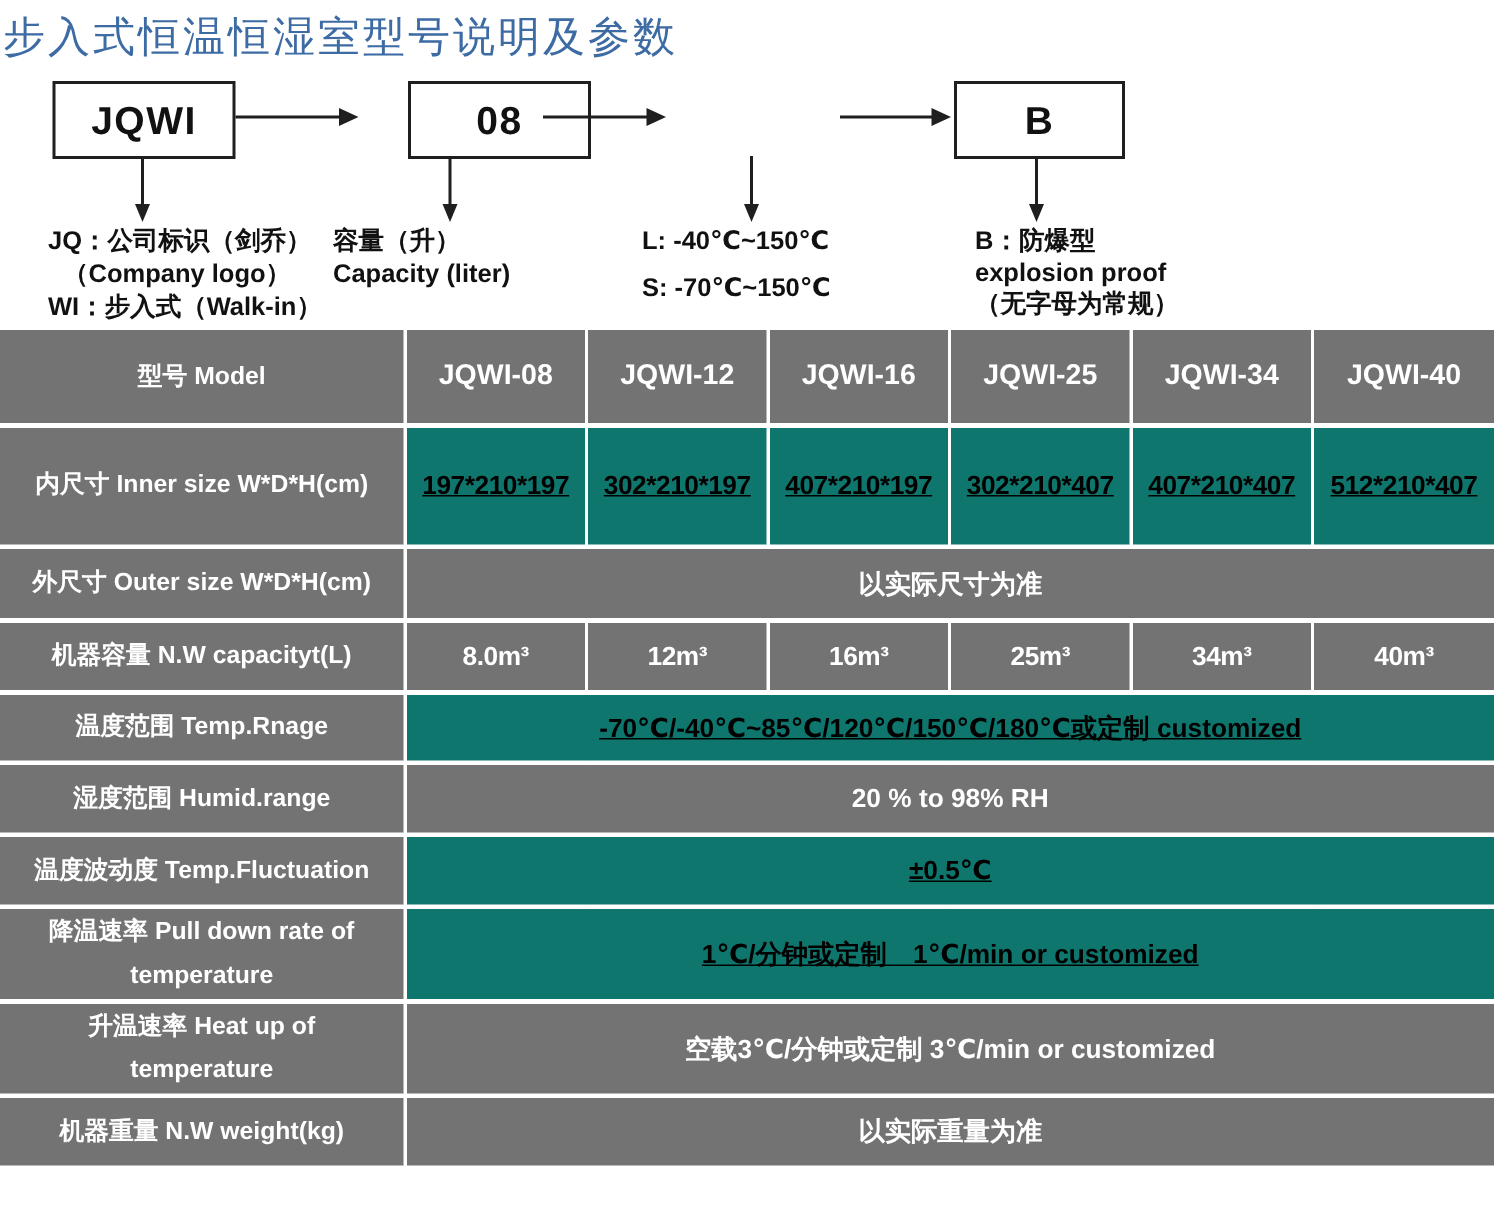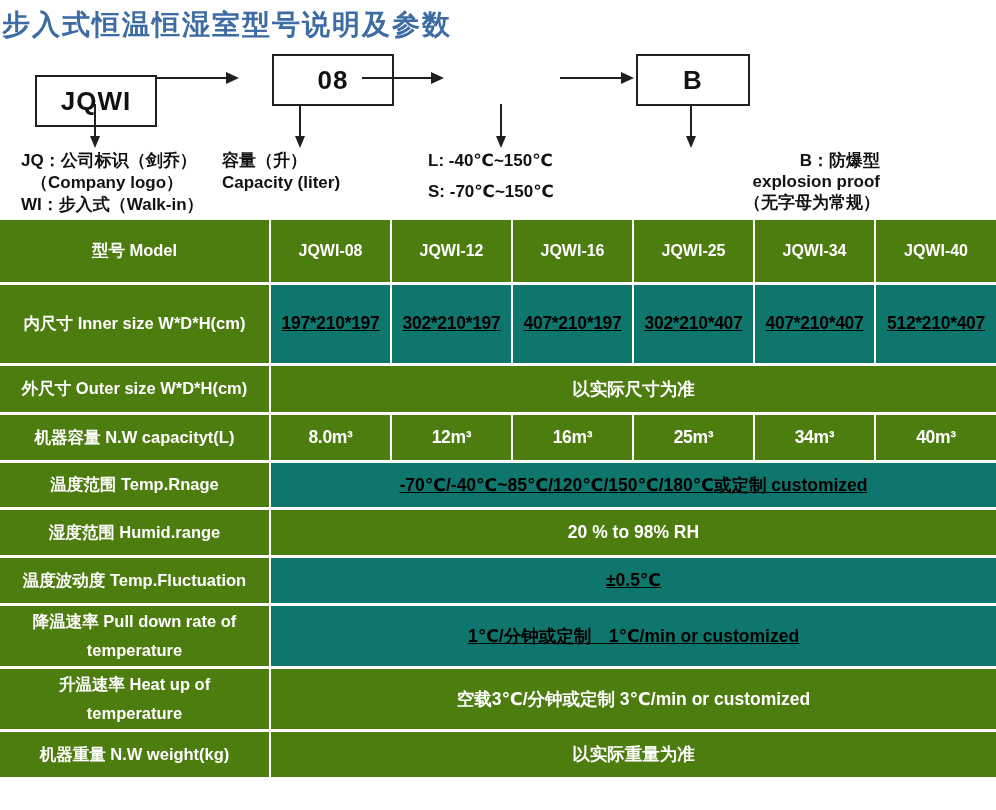--- a/index.html
+++ b/index.html
@@ -4,32 +4,32 @@
 <style>
   html,body{margin:0;padding:0;}
   body{
     width:996px;height:810px;overflow:hidden;background:#fff;
     font-family:"Liberation Sans","DejaVu Sans",sans-serif;
     -webkit-font-smoothing:antialiased;
   }
   
   .page-title{
     margin:6px 0 0 2px;
-    font-size:28px;font-weight:bold;letter-spacing:2px;
+    font-size:28px;font-weight:normal;letter-spacing:2px;
     color:#3d6ba3;
   }
   
   .diagram{position:relative;width:996px;height:176px;}
   .dbox{
     position:absolute;top:10px;height:48px;
     border:2px solid #1f1f1f;background:#fff;
     display:flex;align-items:center;justify-content:center;
     font-size:26px;font-weight:bold;color:#111;letter-spacing:1px;
   }
-  .dbox.b1{left:35px;width:118px;margin-top:21px;}
+  .dbox.b1{left:35px;width:118px;}
   .dbox.b2{left:240px;width:118px;margin-left:32px;}
   .dbox.b3{left:445px;width:112px;}
   .dbox.b4{left:636px;width:110px;}
   .harrow{position:absolute;top:33px;height:2px;background:#1f1f1f;}
   .harrow::after{
     content:"";position:absolute;right:-12px;top:-5px;
     border-left:13px solid #1f1f1f;border-top:6px solid transparent;border-bottom:6px solid transparent;
   }
   .harrow.a1{left:157px;width:70px;}
   .harrow.a2{left:362px;width:70px;}
@@ -37,44 +37,44 @@
   .varrow{position:absolute;top:60px;width:2px;height:33px;background:#1f1f1f;}
   .varrow::after{
     content:"";position:absolute;bottom:-11px;left:-4px;
     border-top:12px solid #1f1f1f;border-left:5px solid transparent;border-right:5px solid transparent;
   }
   .varrow.v1{left:94px;}
   .varrow.v2{left:299px;}
   .varrow.v3{left:500px;}
   .varrow.v4{left:690px;}
   .note{position:absolute;top:106px;color:#111;font-weight:bold;font-size:17px;line-height:22px;}
-  .note.n1{left:5px;width:222px;padding-left:16px;}
+  .note.n1{left:16px;width:222px;padding-left:16px;}
   .note.n1 .indent{padding-left:10px;}
   .note.n2{left:222px;width:165px;}
   .note.n3{left:428px;width:170px;}
   .note.n3 div{margin-bottom:9px;}
-  .note.n4{left:650px;width:230px;line-height:21px;text-align:right;}
+  .note.n4{left:650px;width:230px;line-height:21px;}
   
   table.spec{
     width:996px;border-collapse:collapse;table-layout:fixed;
     font-weight:bold;
   }
   table.spec td{
     border:2px solid #fff;border-top:3px solid #fff;border-bottom:3px solid #fff;
     text-align:center;vertical-align:middle;padding:0;
     overflow:hidden;
   }
   table.spec tr td:first-child{border-left:none;}
   table.spec tr td:last-child{border-right:none;}
   table.spec tr:first-child td{border-top:none;}
-  td.blue{background:#4d7c0f;color:#fff;}
+  td.blue{background:#737373;color:#fff;}
   td.white{background:#0f766e;color:#000;text-decoration:underline;}
   td.label-cell{font-size:16.5px;}
   td.label-cell .lbl{max-width:242px;margin:0 auto;line-height:29px;}
-  td.model-cell{font-size:16px;}
+  td.model-cell{font-size:19px;}
   td.data-cell{font-size:17.5px;letter-spacing:-0.3px;}
   td.merged-cell{font-size:17.5px;margin-left:16px;}
   .hdr-label{font-size:19px;}
 </style>
 </head>
 <body>
 
 <div class="page-title">步入式恒温恒湿室型号说明及参数</div>
 
 <div class="diagram">

